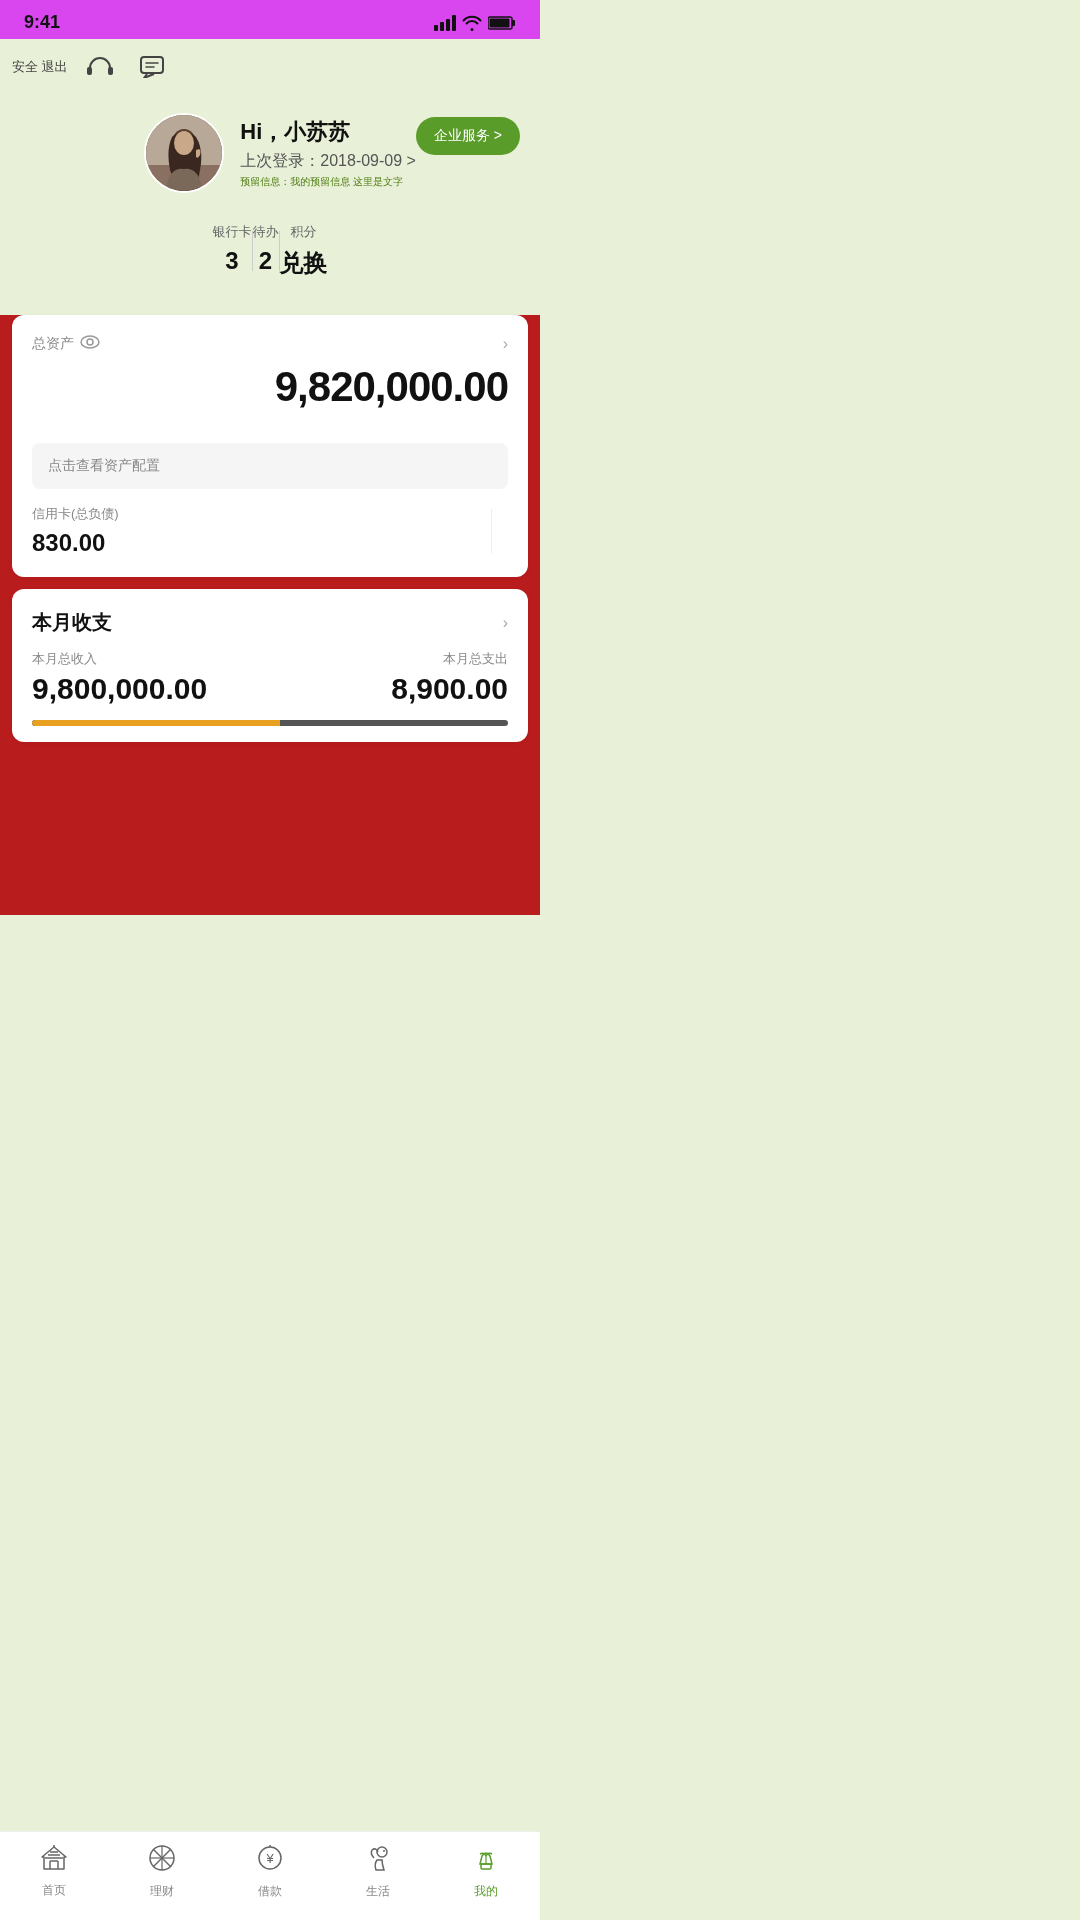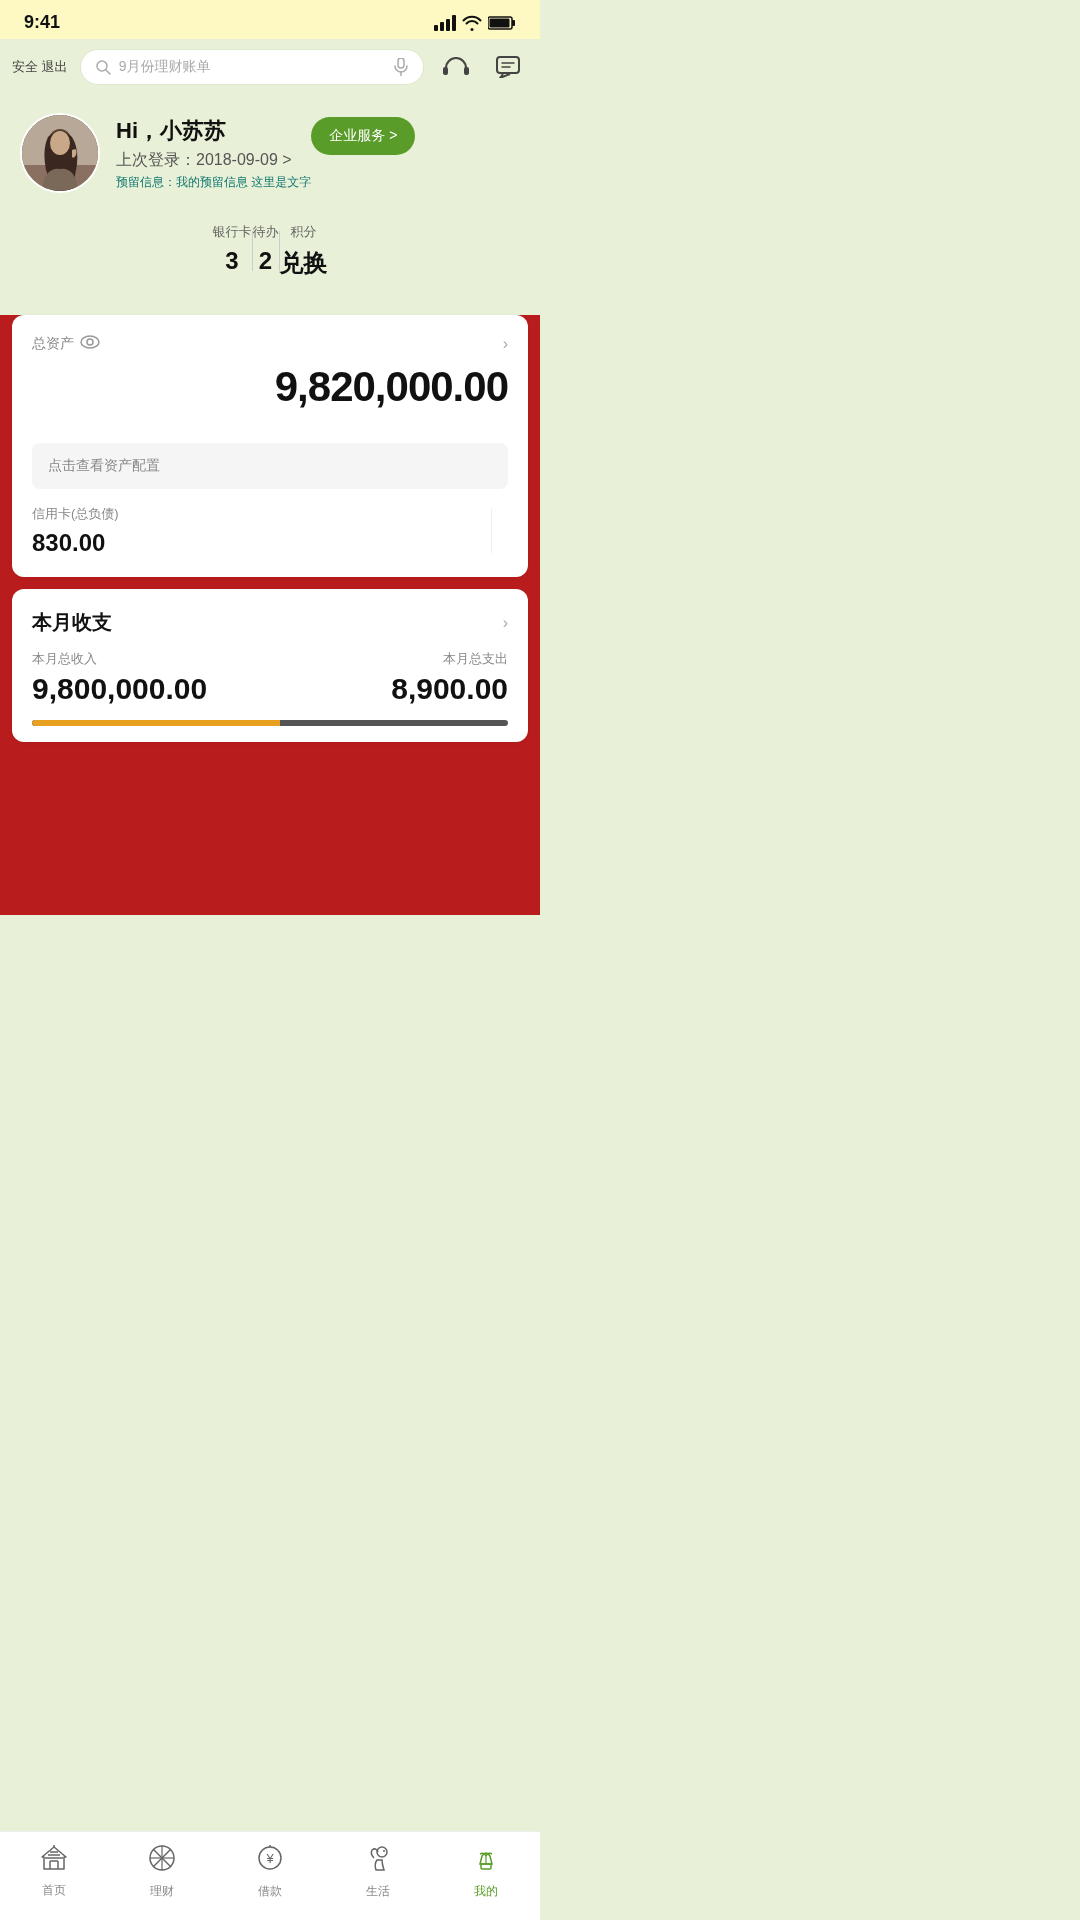--- a/index.html
+++ b/index.html
@@ -11,21 +11,21 @@
       font-family: -apple-system, 'PingFang SC', 'Helvetica Neue', sans-serif;
       overflow-x: hidden;
     }
 
     
     .status-bar {
       display: flex;
       justify-content: space-between;
       align-items: center;
       padding: 12px 24px 6px;
-      background: #fef9c3;
+      background: #d946ef;
     }
     .status-time { font-size: 18px; font-weight: 600; color: #111; }
     .status-icons { display: flex; align-items: center; gap: 6px; }
 
     
     .header {
       background: #e8f0d8;
       padding: 8px 12px 16px;
       display: flex;
       align-items: center;
@@ -58,39 +58,39 @@
       color: #444;
       cursor: pointer;
     }
 
     
     .profile-section {
       background: #e8f0d8;
       padding: 10px 20px 20px;
       display: flex;
       align-items: flex-start;
-      justify-content: flex-start;
+      justify-content: flex-end;
     }
     .profile-left { display: flex; align-items: center; gap: 16px; }
     .avatar {
       width: 80px; height: 80px;
       border-radius: 50%;
       overflow: hidden;
       border: 2px solid #fff;
       background: #b0a090;
       flex-shrink: 0;
       position: relative;
     }
     
     .avatar-svg { width: 80px; height: 80px; }
 
     .profile-info { }
     .profile-name { font-size: 22px; font-weight: 700; color: #111; margin-bottom: 4px; }
     .profile-last-login { font-size: 16px; color: #555; margin-bottom: 3px; }
-    .profile-reserved { font-size: 12px; color: #0f766e; }
+    .profile-reserved { font-size: 10px; color: #4d7c0f; }
 
     .enterprise-btn {
       background: #5a9c2a;
       color: #fff;
       border-radius: 20px;
       padding: 10px 18px;
       font-size: 14px;
       display: flex; align-items: center; gap: 4px;
       cursor: pointer;
       white-space: nowrap;
@@ -260,32 +260,20 @@
       <rect x="0" y="2" width="24" height="12" rx="2" stroke="#111" stroke-width="1.5" fill="none"></rect>
       <rect x="24" y="5" width="3" height="6" rx="1" fill="#111"></rect>
       <rect x="1.5" y="3.5" width="20" height="9" rx="1" fill="#111"></rect>
     </svg>
   </div>
 </div>
 
 <div class="header">
   <div class="safe-exit">安全
 退出</div>
-  <div class="search-bar">
-    <svg width="16" height="16" viewBox="0 0 16 16">
-      <circle cx="7" cy="7" r="5" stroke="#aaa" stroke-width="1.5" fill="none"></circle>
-      <line x1="11" y1="11" x2="15" y2="15" stroke="#aaa" stroke-width="1.5" stroke-linecap="round"></line>
-    </svg>
-    <span class="search-bar-text">9月份理财账单</span>
-    <svg width="16" height="18" viewBox="0 0 16 18">
-      <rect x="5" y="0" width="6" height="10" rx="3" stroke="#aaa" stroke-width="1.5" fill="none"></rect>
-      <path d="M2 8a6 6 0 0 0 12 0" stroke="#aaa" stroke-width="1.5" fill="none" stroke-linecap="round"></path>
-      <line x1="8" y1="14" x2="8" y2="18" stroke="#aaa" stroke-width="1.5" stroke-linecap="round"></line>
-    </svg>
-  </div>
   <div class="header-icon">
     <svg width="26" height="22" viewBox="0 0 26 22">
       <path d="M3 12a10 10 0 0 1 20 0" stroke="#444" stroke-width="2" fill="none"></path>
       <rect x="0" y="11" width="5" height="8" rx="2" fill="#444"></rect>
       <rect x="21" y="11" width="5" height="8" rx="2" fill="#444"></rect>
     </svg>
   </div>
   <div class="header-icon">
     <svg width="24" height="22" viewBox="0 0 24 22">
       <rect x="1" y="1" width="22" height="16" rx="3" stroke="#444" stroke-width="2" fill="none"></rect>

